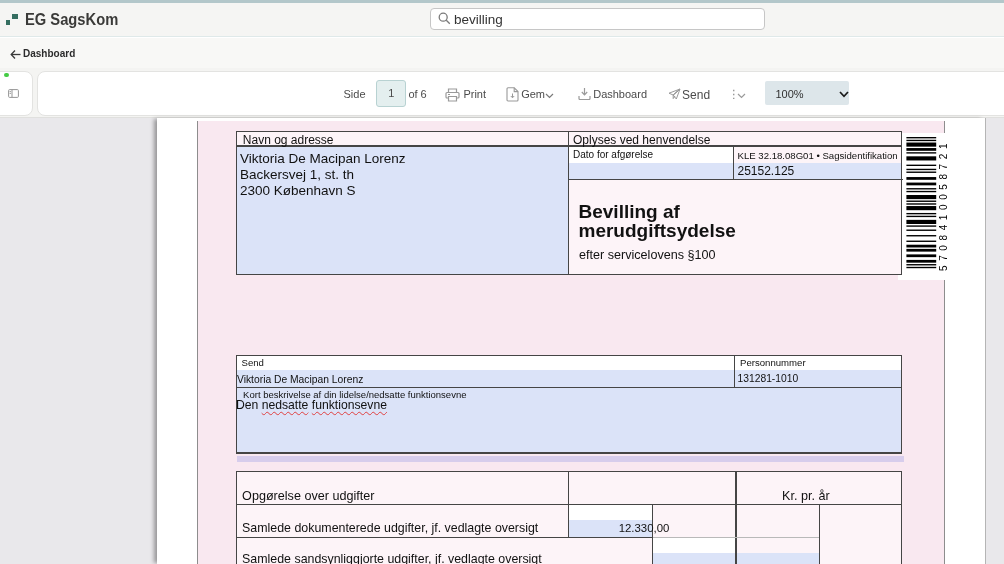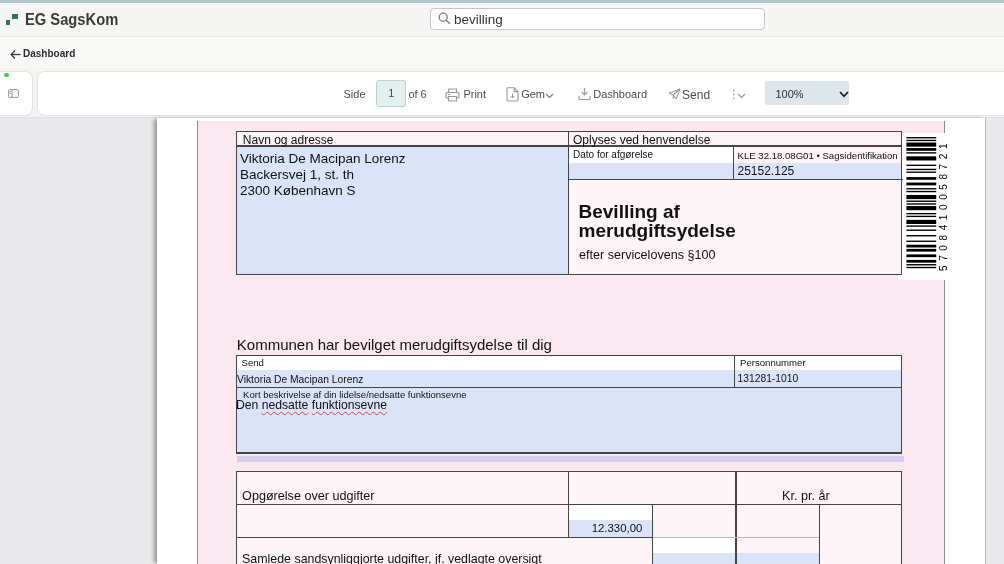--- a/index.html
+++ b/index.html
@@ -151,21 +151,20 @@
 
   <div class="abs nw" style="left:242.8px;top:133.4px;font-size:12px;">Navn og adresse</div>
   <div class="abs nw" style="left:573px;top:133.4px;font-size:12px;">Oplyses ved henvendelse</div>
   <div class="abs nw" style="left:240px;top:150.6px;font-size:13.5px;line-height:16.25px;">Viktoria De Macipan Lorenz<br>Backersvej 1, st. th<br>2300 København S</div>
   <div class="abs nw" style="left:573px;top:148.8px;font-size:10px;text-align:center;">Dato for afgørelse</div>
   <div class="abs nw" style="left:737.5px;top:149.6px;font-size:9.6px;">KLE 32.18.08G01 • Sagsidentifikation</div>
   <div class="abs nw" style="left:737.5px;top:164.3px;font-size:12px;">25152.125</div>
   <div class="abs nw" style="left:578.5px;top:201.7px;font-size:19px;font-weight:700;line-height:19.8px;">Bevilling af<br>merudgiftsydelse</div>
   <div class="abs nw" style="left:579px;top:248px;font-size:12.6px;">efter servicelovens §100</div>
 
-  <div class="abs nw" style="left:236.8px;top:336.2px;font-size:15px;">Kommunen har bevilget merudgiftsydelse til dig</div>
 
   <div class="abs" style="left:235.8px;top:355px;width:666.7px;height:98.8px;background:#fff;"></div>
   <div class="abs" style="left:237px;top:370.1px;width:664.3px;height:16.7px;background:#dbe3f8;"></div>
   <div class="abs" style="left:237px;top:388.2px;width:664.3px;height:64.1px;background:#dbe3f8;"></div>
 
   <div class="abs" style="left:235.8px;top:355px;width:666.7px;height:1.4px;background:#454545;"></div>
   <div class="abs" style="left:235.8px;top:452.4px;width:666.7px;height:1.4px;background:#454545;"></div>
   <div class="abs" style="left:235.8px;top:355px;width:1.4px;height:98.8px;background:#454545;"></div>
   <div class="abs" style="left:901.1px;top:355px;width:1.4px;height:98.8px;background:#454545;"></div>
   <div class="abs" style="left:734.2px;top:355px;width:1.3px;height:32.1px;background:#454545;"></div>
@@ -195,16 +194,17 @@
   <div class="abs" style="left:235.8px;top:504px;width:666.7px;height:1.4px;background:#454545;"></div>
   <div class="abs" style="left:568px;top:471px;width:1.4px;height:66.5px;background:#454545;"></div>
   <div class="abs" style="left:735.3px;top:471px;width:1.3px;height:93px;background:#454545;"></div>
   <div class="abs" style="left:651.8px;top:504px;width:1.3px;height:60px;background:#454545;"></div>
   <div class="abs" style="left:818.9px;top:504px;width:1.3px;height:60px;background:#454545;"></div>
   <div class="abs" style="left:235.8px;top:536.9px;width:417px;height:1.4px;background:#454545;"></div>
   <div class="abs" style="left:652.8px;top:537.1px;width:166.1px;height:0.9px;background:#b9b9b9;"></div>
 
   <div class="abs nw" style="left:242.1px;top:488.6px;font-size:12.6px;">Opgørelse over udgifter</div>
   <div class="abs nw" style="left:735.3px;top:488.6px;width:141px;text-align:center;font-size:12.6px;">Kr. pr. år</div>
-  <div class="abs nw" style="left:569.4px;top:521.6px;width:73px;text-align:right;font-size:11.4px;">12.330,00</div>
+  <div class="abs nw" style="left:569.4px;top:521.6px;width:100px;text-align:right;font-size:11.4px;">12.330,00</div>
+  <div class="abs nw" style="left:242.1px;top:520.6px;font-size:12.4px;">Samlede dokumenterede udgifter, jf. vedlagte oversigt</div>
   <div class="abs nw" style="left:242.1px;top:552.3px;font-size:12.4px;">Samlede sandsynliggjorte udgifter, jf. vedlagte oversigt</div>
 
 </div>
 
 </body></html>

